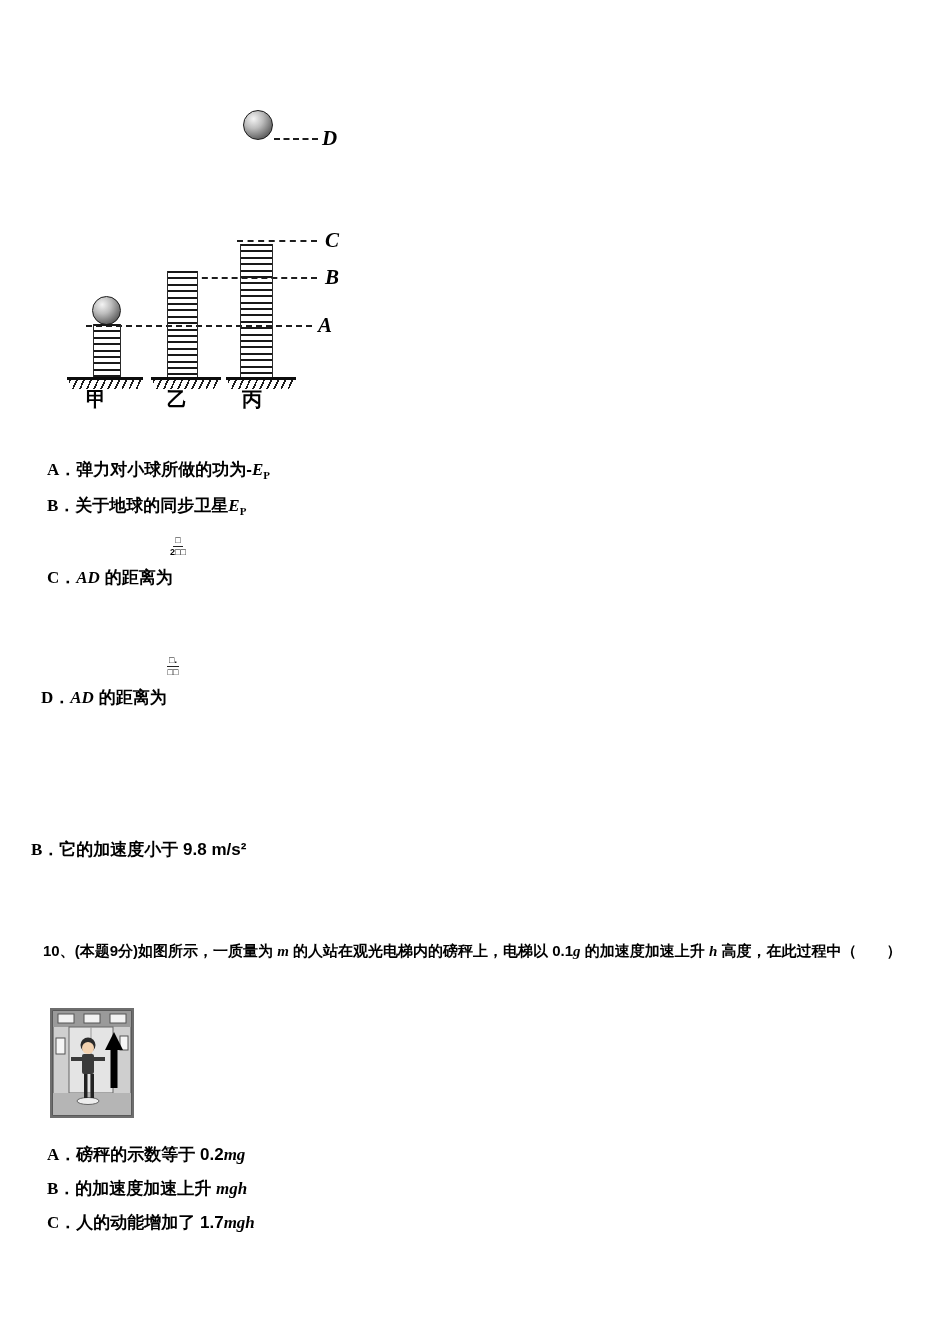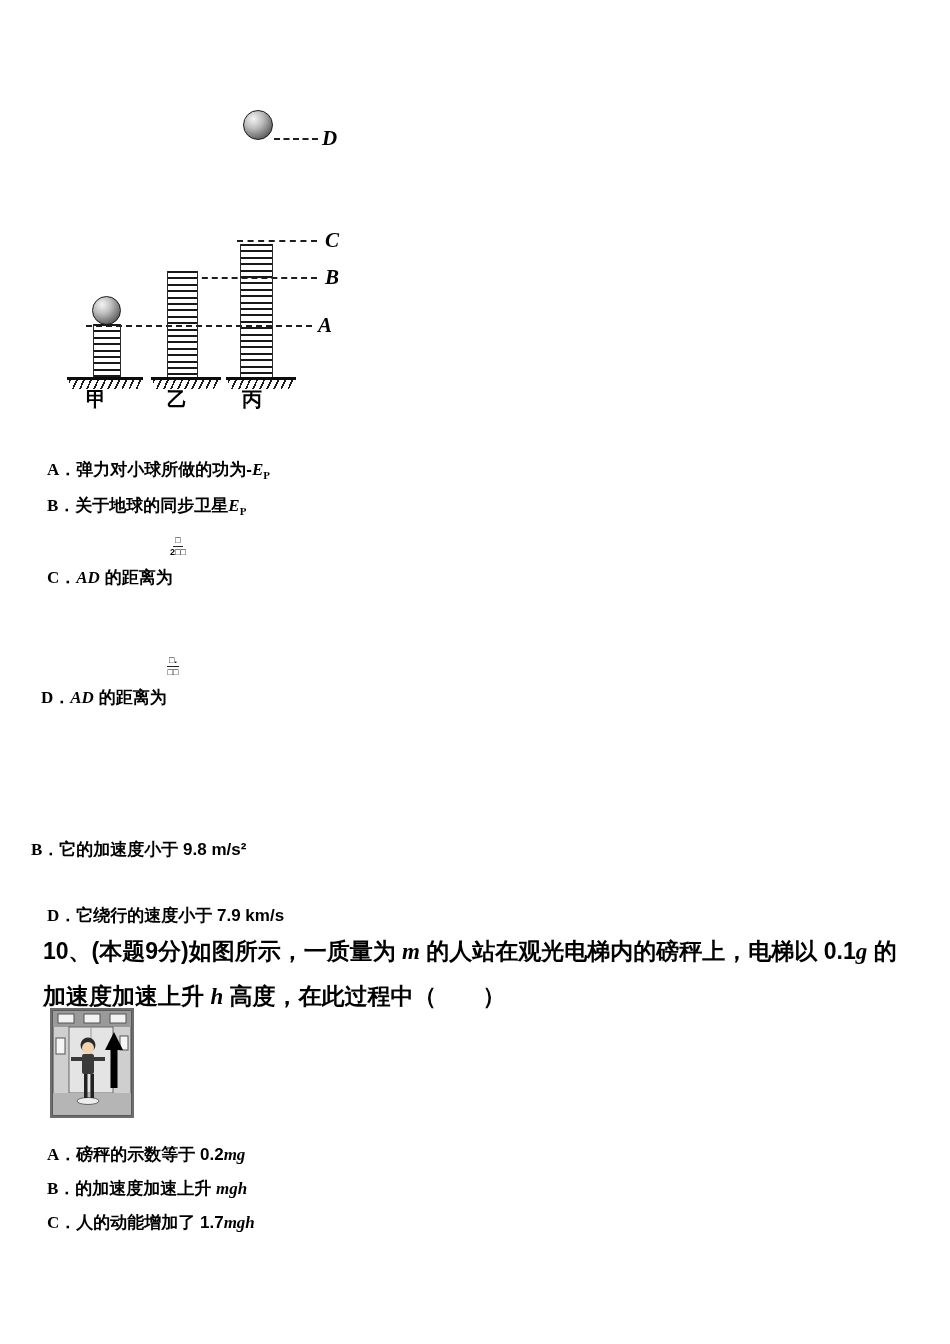--- a/index.html
+++ b/index.html
@@ -23,21 +23,21 @@
   .hatch{position:absolute;height:9px;
         background:repeating-linear-gradient(115deg,#1c1c1c 0 1.7px,rgba(0,0,0,0) 1.7px 6.4px);}
   .glabel{position:absolute;font-size:20px;font-weight:700;}
 
   
   .fraction{position:absolute;display:flex;flex-direction:column;align-items:center;
         font-size:9px;line-height:11px;font-weight:700;}
   .fraction .fnum{border-bottom:1.3px solid #222;padding:0 2px;}
 
   
-  .stem10{position:absolute;left:43px;top:929px;width:872px;font-size:23px;font-weight:600;
+  .stem10{position:absolute;left:43px;top:929px;width:872px;font-size:15px;font-weight:600;
         line-height:44px;white-space:normal;}
 
   .elevator{position:absolute;left:50px;top:1008px;width:84px;height:110px;}
 </style>
 </head>
 <body>
 
 <div class="page">
 
   <div>
@@ -94,23 +94,20 @@
     <span class="fden">□□</span>
   </div>
   <div class="t" style="left:41px;top:686px;">
     <span class="lbl">D．</span><span class="var">AD</span><span> 的距离为</span>
   </div>
 
 
   <div class="t" style="left:31px;top:838px;">
     <span class="lbl">B．</span><span>它的加速度小于 9.8 m/s²</span>
   </div>
-  <div class="t" style="left:47px;top:904px;">
-    <span class="lbl">D．</span><span>它绕行的速度小于 7.9 km/s</span>
-  </div>
 
   <div class="stem10">
     <span>10、(本题9分)如图所示，一质量为 </span><span class="var">m</span><span> 的人站在观光电梯内的磅秤上，电梯以 0.1</span><span class="var">g</span><span> 的加速度加速上升 </span><span class="var">h</span><span> 高度，在此过程中（　　）</span>
   </div>
 
   <div class="elevator">
     <svg width="84" height="110" viewBox="0 0 84 110">
       <rect x="0" y="0" width="84" height="110" fill="#6e6e6e"></rect>
       <rect x="3" y="3" width="78" height="104" fill="#cfcfcf" stroke="#444" stroke-width="1"></rect>
       <rect x="3" y="3" width="78" height="16" fill="#9a9a9a"></rect>

